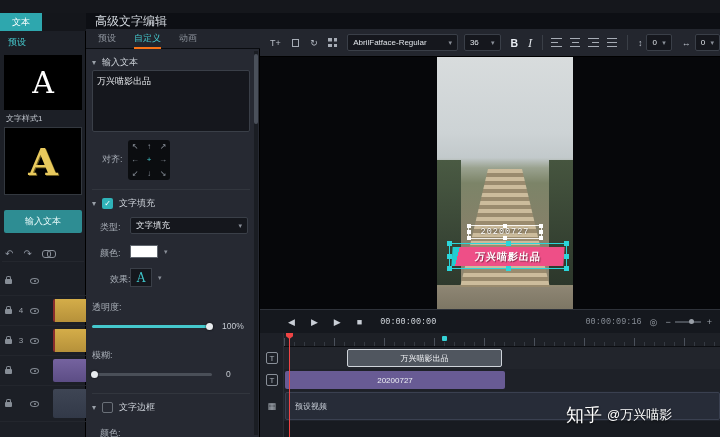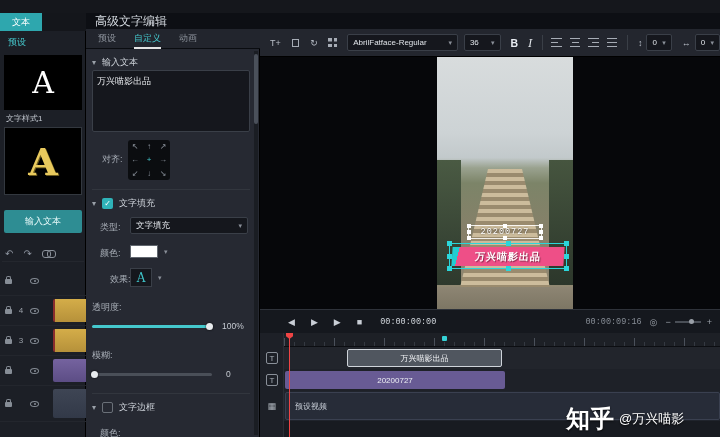--- a/index.html
+++ b/index.html
@@ -40,21 +40,21 @@
   .ic-eye::before{content:"";position:absolute;left:2.5px;top:1.2px;width:2px;height:2px;background:#868d96;border-radius:50%}
   .frag{position:absolute;right:0;top:3px;bottom:3px;width:33px;border-radius:2px 0 0 2px}
   .frag-gold{background:linear-gradient(#d4ad49,#b6913a);border-left:2px solid #8a2d2d}
   .frag-purple{background:linear-gradient(#75639f,#5c4d85)}
   .frag-gray{background:linear-gradient(#3e4554,#323948)}
 
   
   .dlghead{left:86px;top:13px;width:634px;height:16px;background:#0d0f14;color:#d5dae0;font-size:12px;line-height:16px;padding-left:9px}
   .epanel{left:86px;top:29px;width:174px;height:408px;background:#262932;border-right:1px solid #000}
   .etabs{position:absolute;left:0;top:0;width:174px;height:20px;background:#22252d;border-bottom:1px solid #0a0c10;display:flex;align-items:center;gap:18px;padding-left:12px;font-size:9px;color:#8f959e}
-  .etab-active{color:#45c8cd;border-bottom:2px solid #e5e5e5;height:20px;line-height:18px}
+  .etab-active{color:#45c8cd;border-bottom:2px solid #f97316;height:20px;line-height:18px}
   .etab{height:20px;line-height:18px}
   .sechead{position:absolute;display:flex;align-items:center;gap:6px;font-size:9px;color:#cdd2d9}
   .secarrow{color:#9aa0a8;font-size:8px}
   .elabel{position:absolute;font-size:9px;color:#a8aeb7}
   .textarea{position:absolute;left:6px;top:41px;width:158px;height:62px;background:#15171d;border:1px solid #3a3f48;border-radius:2px;font-size:9px;color:#e8eaee;padding:4px}
   .alignwidget{position:absolute;left:42px;top:111px;width:42px;height:40px;background:#0b0d10;border-radius:3px;display:grid;grid-template-columns:repeat(3,1fr);grid-template-rows:repeat(3,1fr);place-items:center;font-size:8px;color:#8a919b}
   .alignwidget .c{color:#45c8cd}
   .divider{position:absolute;left:6px;width:158px;height:1px;background:#32363e}
   .cb{width:11px;height:11px;border-radius:2px;display:inline-flex;align-items:center;justify-content:center;font-size:8px}
   .cb-on{background:#2fb3b9;color:#fff}
@@ -145,21 +145,21 @@
   .ticell{position:absolute;left:0;width:24px;display:flex;align-items:center;justify-content:center}
   .tbox{width:12px;height:12px;border:1px solid #8a9099;border-radius:2px;font-size:8px;color:#aab0b8;display:flex;align-items:center;justify-content:center}
   .clip{position:absolute;border-radius:2px;font-size:8px;display:flex;align-items:center;overflow:hidden;white-space:nowrap}
   .clip-title{left:63px;top:2px;width:155px;height:18px;background:#50565f;border:1px solid #cfd4da;color:#f2f4f7;justify-content:center}
   .clip-date{left:1px;top:2px;width:220px;height:18px;background:#685b94;color:#eceef4;justify-content:center}
   .clip-video{left:1px;top:1px;width:435px;height:28px;background:#272c38;border:1px solid #3a4050;color:#c6ccd5;padding-left:9px}
   .playhead{position:absolute;left:29px;top:0;width:1px;height:104px;background:#ef4444;z-index:5}
   .phhandle{position:absolute;left:26px;top:0;width:7px;height:6px;background:#ef4444;clip-path:polygon(0 0,100% 0,100% 55%,50% 100%,0 55%);z-index:6}
 
   .watermark{left:566px;top:403px;display:flex;align-items:center;gap:5px;z-index:20;color:#fff;text-shadow:0 1px 2px rgba(0,0,0,.8)}
-  .wm-brand{font-size:24px;font-weight:bold}
+  .wm-brand{font-size:18px;font-weight:normal}
   .wm-handle{font-size:13px}
 </style>
 </head>
 <body>
 
 <div class="app">
 
 
   <div class="abs leftpanel">
     <div class="ltabrow">

